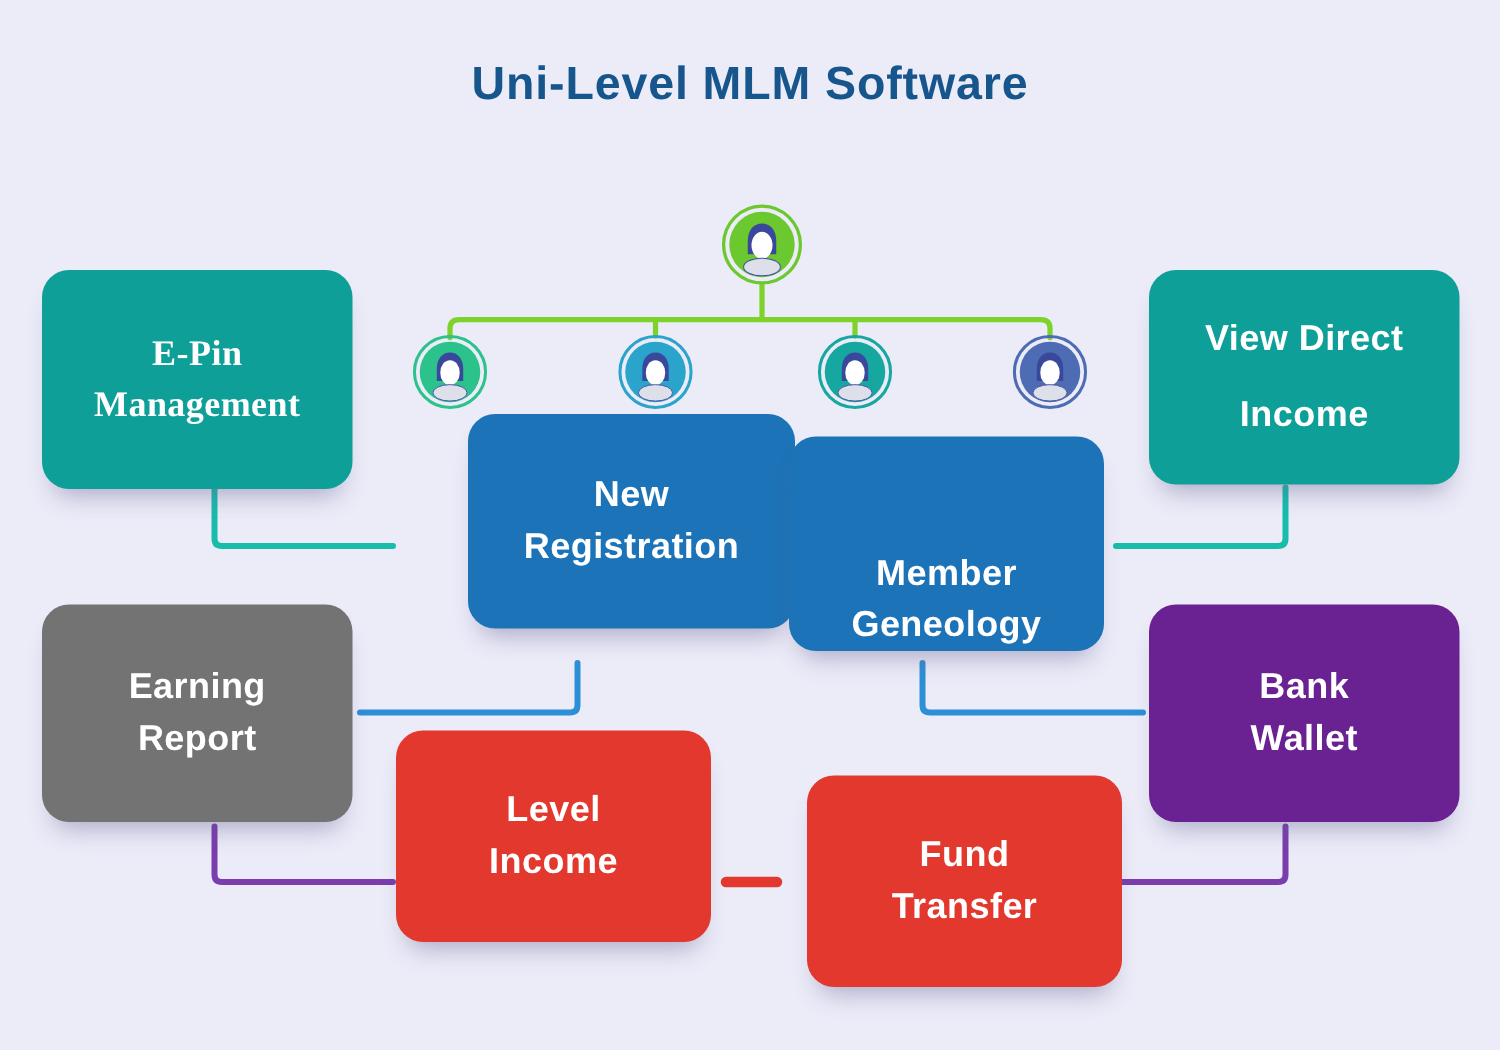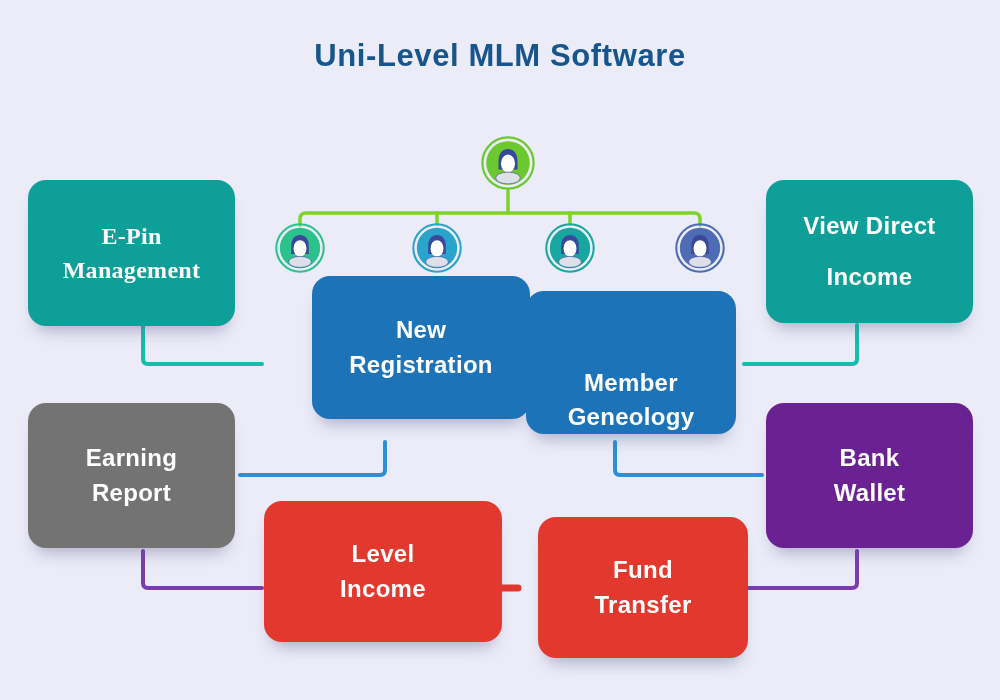--- a/index.html
+++ b/index.html
@@ -38,21 +38,21 @@
     text-align:center;
     box-shadow:0 12px 16px -8px rgba(90,90,140,.45);
   }
   
   .pos-epin   {left:28px;  top:180px; width:207px; height:146px;font-family:Liberation Serif, serif;}
   .pos-newreg {left:264px; top:276px; width:218px; height:143px;margin-left:48px;}
   .pos-geneo  {left:526px; top:291px; width:210px; height:143px;justify-content:flex-end;}
   .pos-vdi    {left:766px; top:180px; width:207px; height:143px;gap:16px;}
   .pos-earn   {left:28px;  top:403px; width:207px; height:145px;}
   .pos-bank   {left:766px; top:403px; width:207px; height:145px;}
-  .pos-level  {left:264px; top:501px; width:238px; height:141px;}
+  .pos-level  {left:264px; top:487px; width:210px; height:141px;}
   .pos-fund   {left:526px; top:517px; width:210px; height:141px;margin-left:12px;}
 
   .avatar{position:absolute;display:block;}
   .av-root{left:481px;top:136px;width:54px;height:54px;}
   .av-m0{left:275px;top:223px;width:50px;height:50px;}
   .av-m1{left:412px;top:223px;width:50px;height:50px;}
   .av-m2{left:545px;top:223px;width:50px;height:50px;}
   .av-m3{left:675px;top:223px;width:50px;height:50px;}
   .avatar svg{display:block;width:100%;height:100%;}
 </style>

